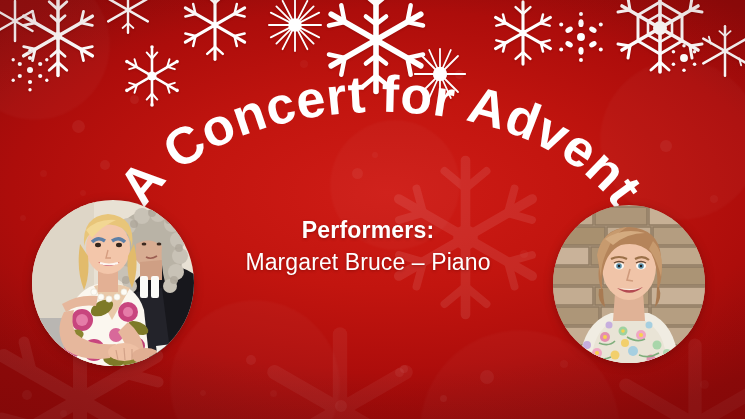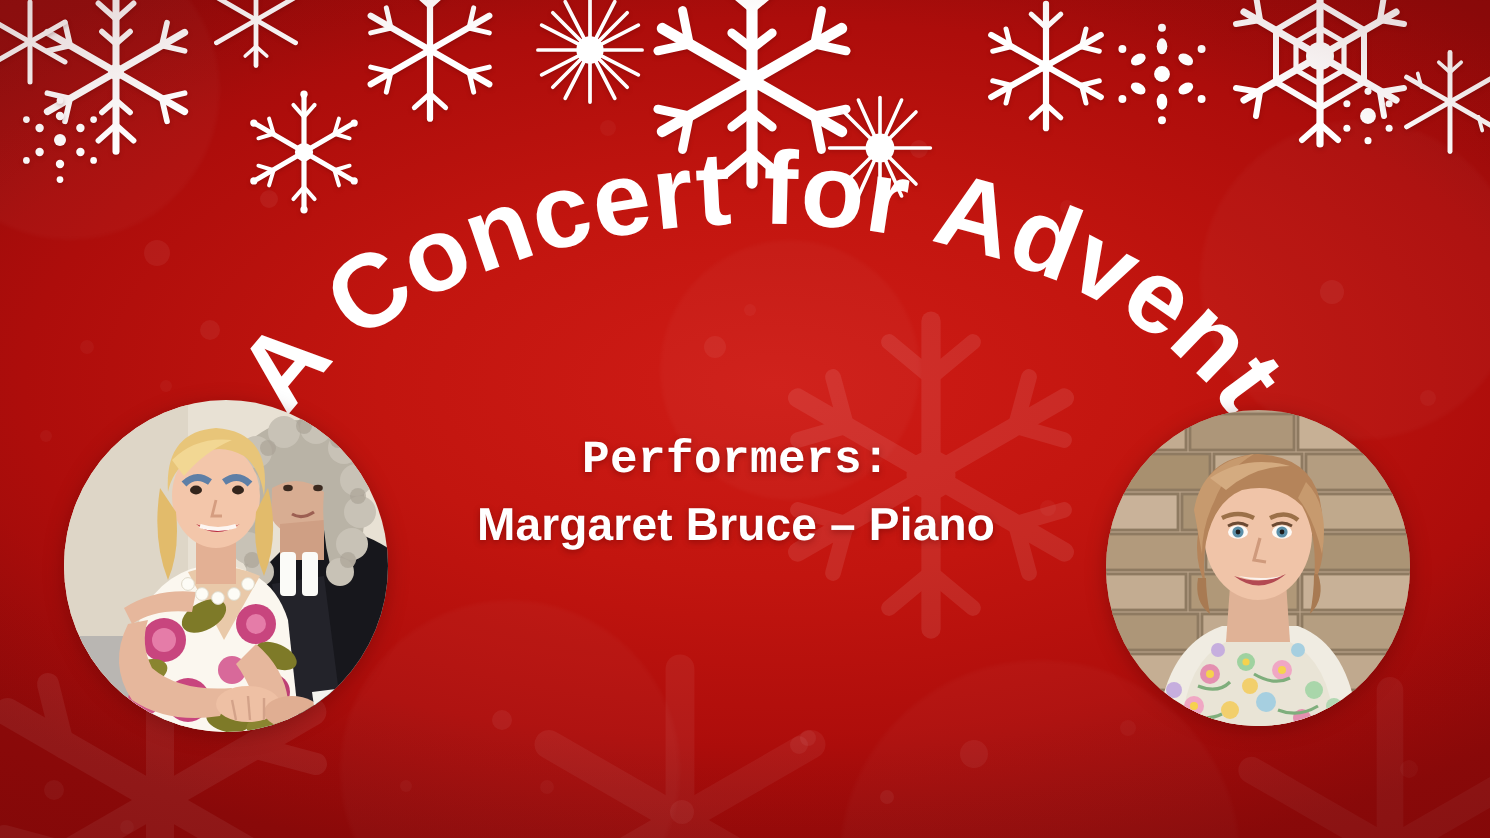--- a/index.html
+++ b/index.html
@@ -81,25 +81,24 @@
     width: 340px;
     text-align: center;
     color: #ffffff;
     text-shadow: 0 1px 3px rgba(90,0,0,0.45);
   }
   .perf-head {
     font-size: 23px;
     font-weight: bold;
     line-height: 1.38;
     letter-spacing: 0.2px;
-    font-family: Liberation Mono, monospace;
   }
   .perf-line {
     font-size: 23px;
-    font-weight: bold;
+    font-weight: normal;
     line-height: 1.38;
     letter-spacing: 0.1px;
     white-space: nowrap;
   }
 
   
   .photo {
     position: absolute;
     border-radius: 50%;
     overflow: hidden;

